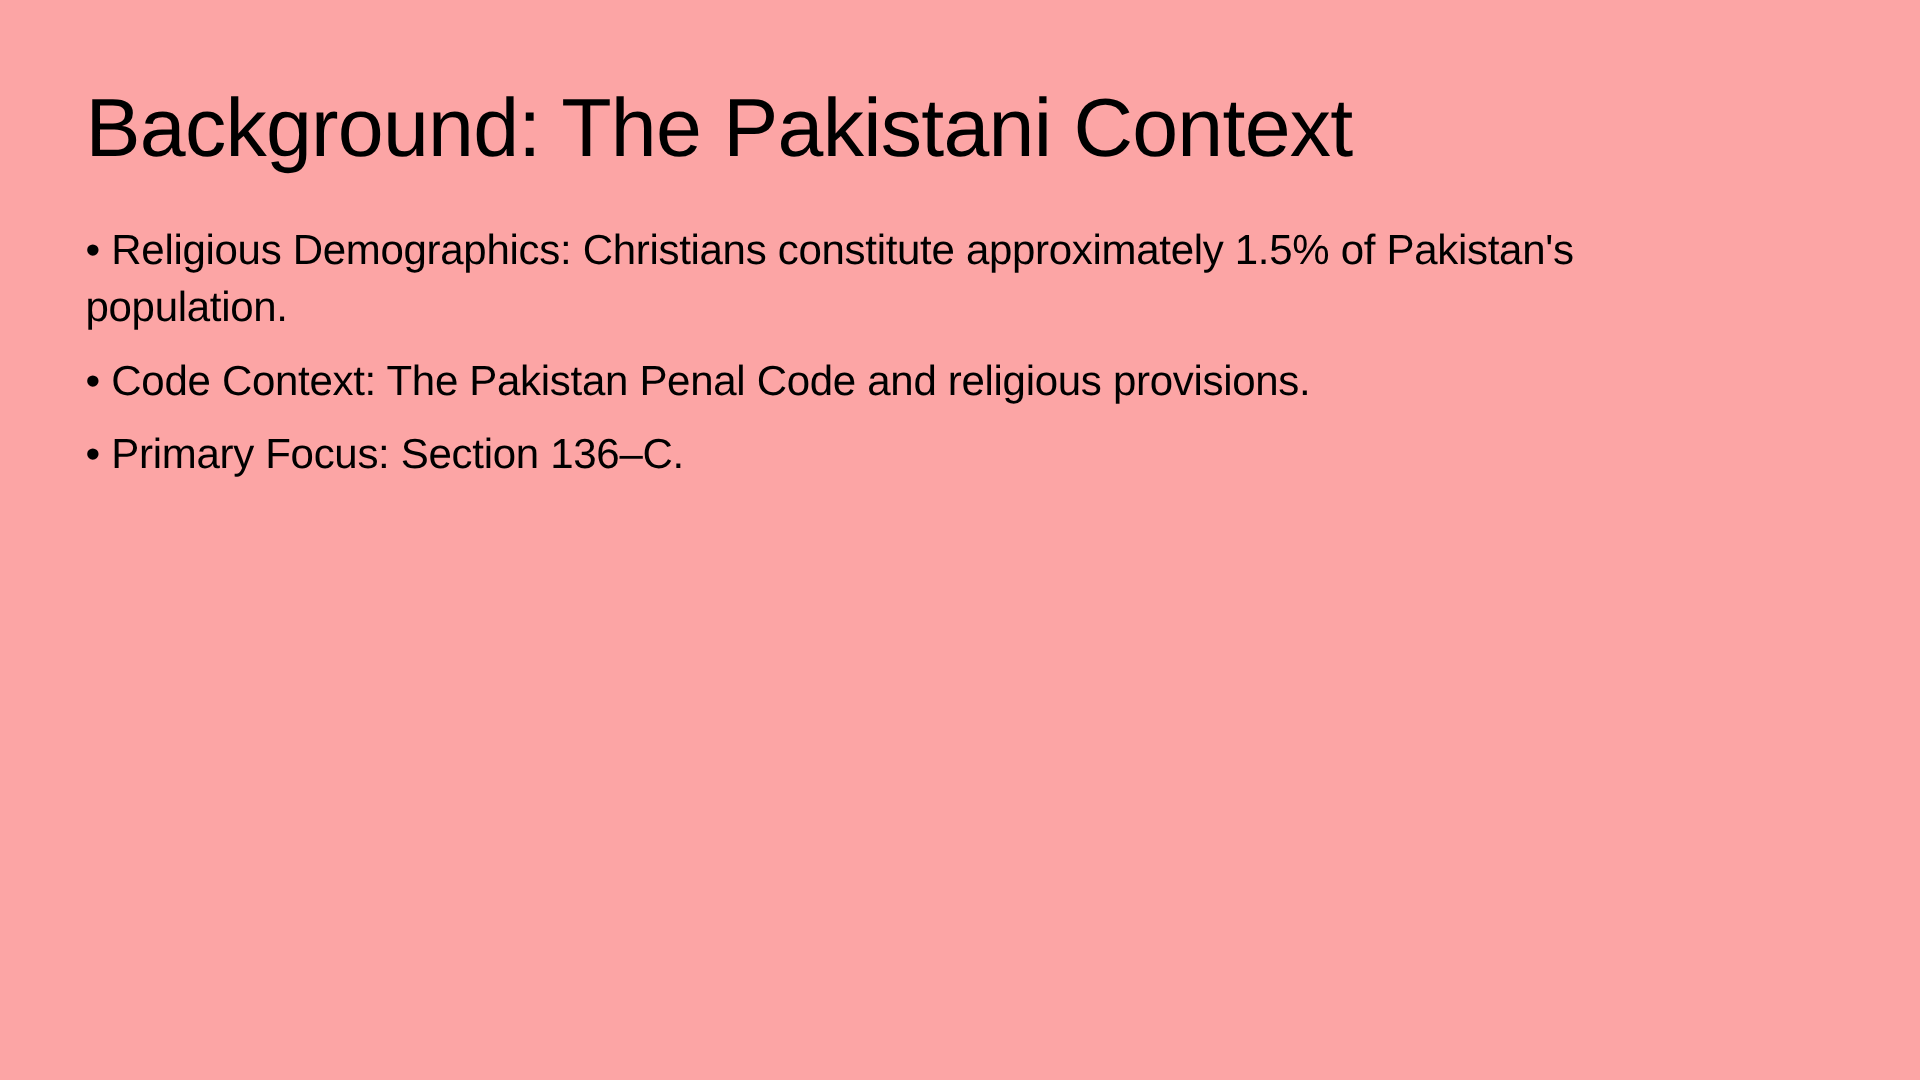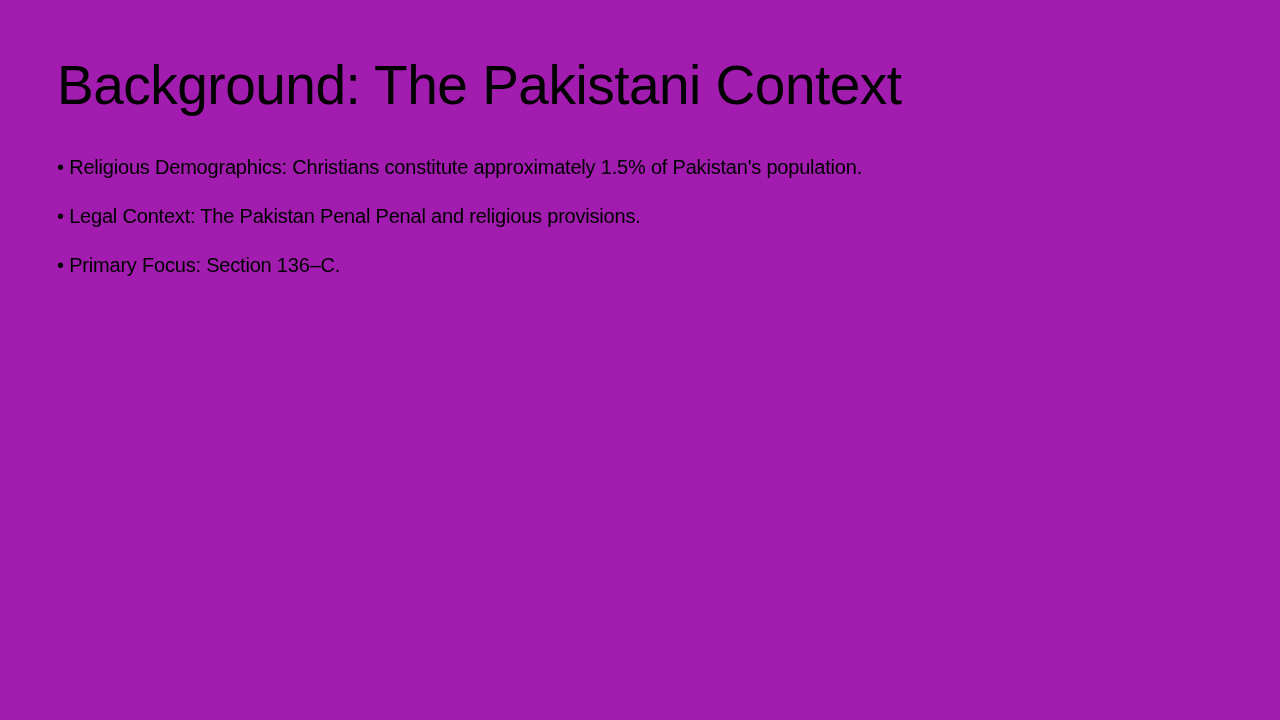--- a/index.html
+++ b/index.html
@@ -4,21 +4,21 @@
 <style>
   html, body {
     margin: 0;
     padding: 0;
     background: #ffffff;
   }
   .slide {
     position: relative;
     width: 1280px;
     height: 720px;
-    background: #a21caf;
+    background: #fca5a5;
     overflow: hidden;
     box-sizing: border-box;
     padding: 52px 57px 0 57px;
     font-family: "Liberation Sans", "DejaVu Sans", sans-serif;
     color: #000000;
   }
   .slide-title {
     margin: 0;
     font-size: 55px;
     font-weight: 400;
@@ -26,40 +26,40 @@
     letter-spacing: -0.5px;
     color: #000000;
     white-space: nowrap;
   }
   .bullet-list {
     margin-top: 30px;
     max-width: 1010px;
   }
   .bullet-item {
     margin: 0 0 11px 0;
-    font-size: 20px;
+    font-size: 28px;
     font-weight: 400;
     line-height: 38px;
     letter-spacing: -0.2px;
     color: #000000;
   }
   .bullet-marker {
     display: inline;
   }
 </style>
 </head>
 <body>
 
 <div class="slide">
 
   <h1 class="slide-title">Background: The Pakistani Context</h1>
 
   <div class="bullet-list">
 
     <p class="bullet-item"><span class="bullet-marker">•</span> <span>Religious Demographics: Christians constitute approximately 1.5% of Pakistan's population.</span></p>
 
-    <p class="bullet-item"><span class="bullet-marker">•</span> <span>Legal Context: The Pakistan Penal Penal and religious provisions.</span></p>
+    <p class="bullet-item"><span class="bullet-marker">•</span> <span>Code Context: The Pakistan Penal Code and religious provisions.</span></p>
 
     <p class="bullet-item"><span class="bullet-marker">•</span> <span>Primary Focus: Section 136–C.</span></p>
 
   </div>
 
 </div>
 
 </body></html>

